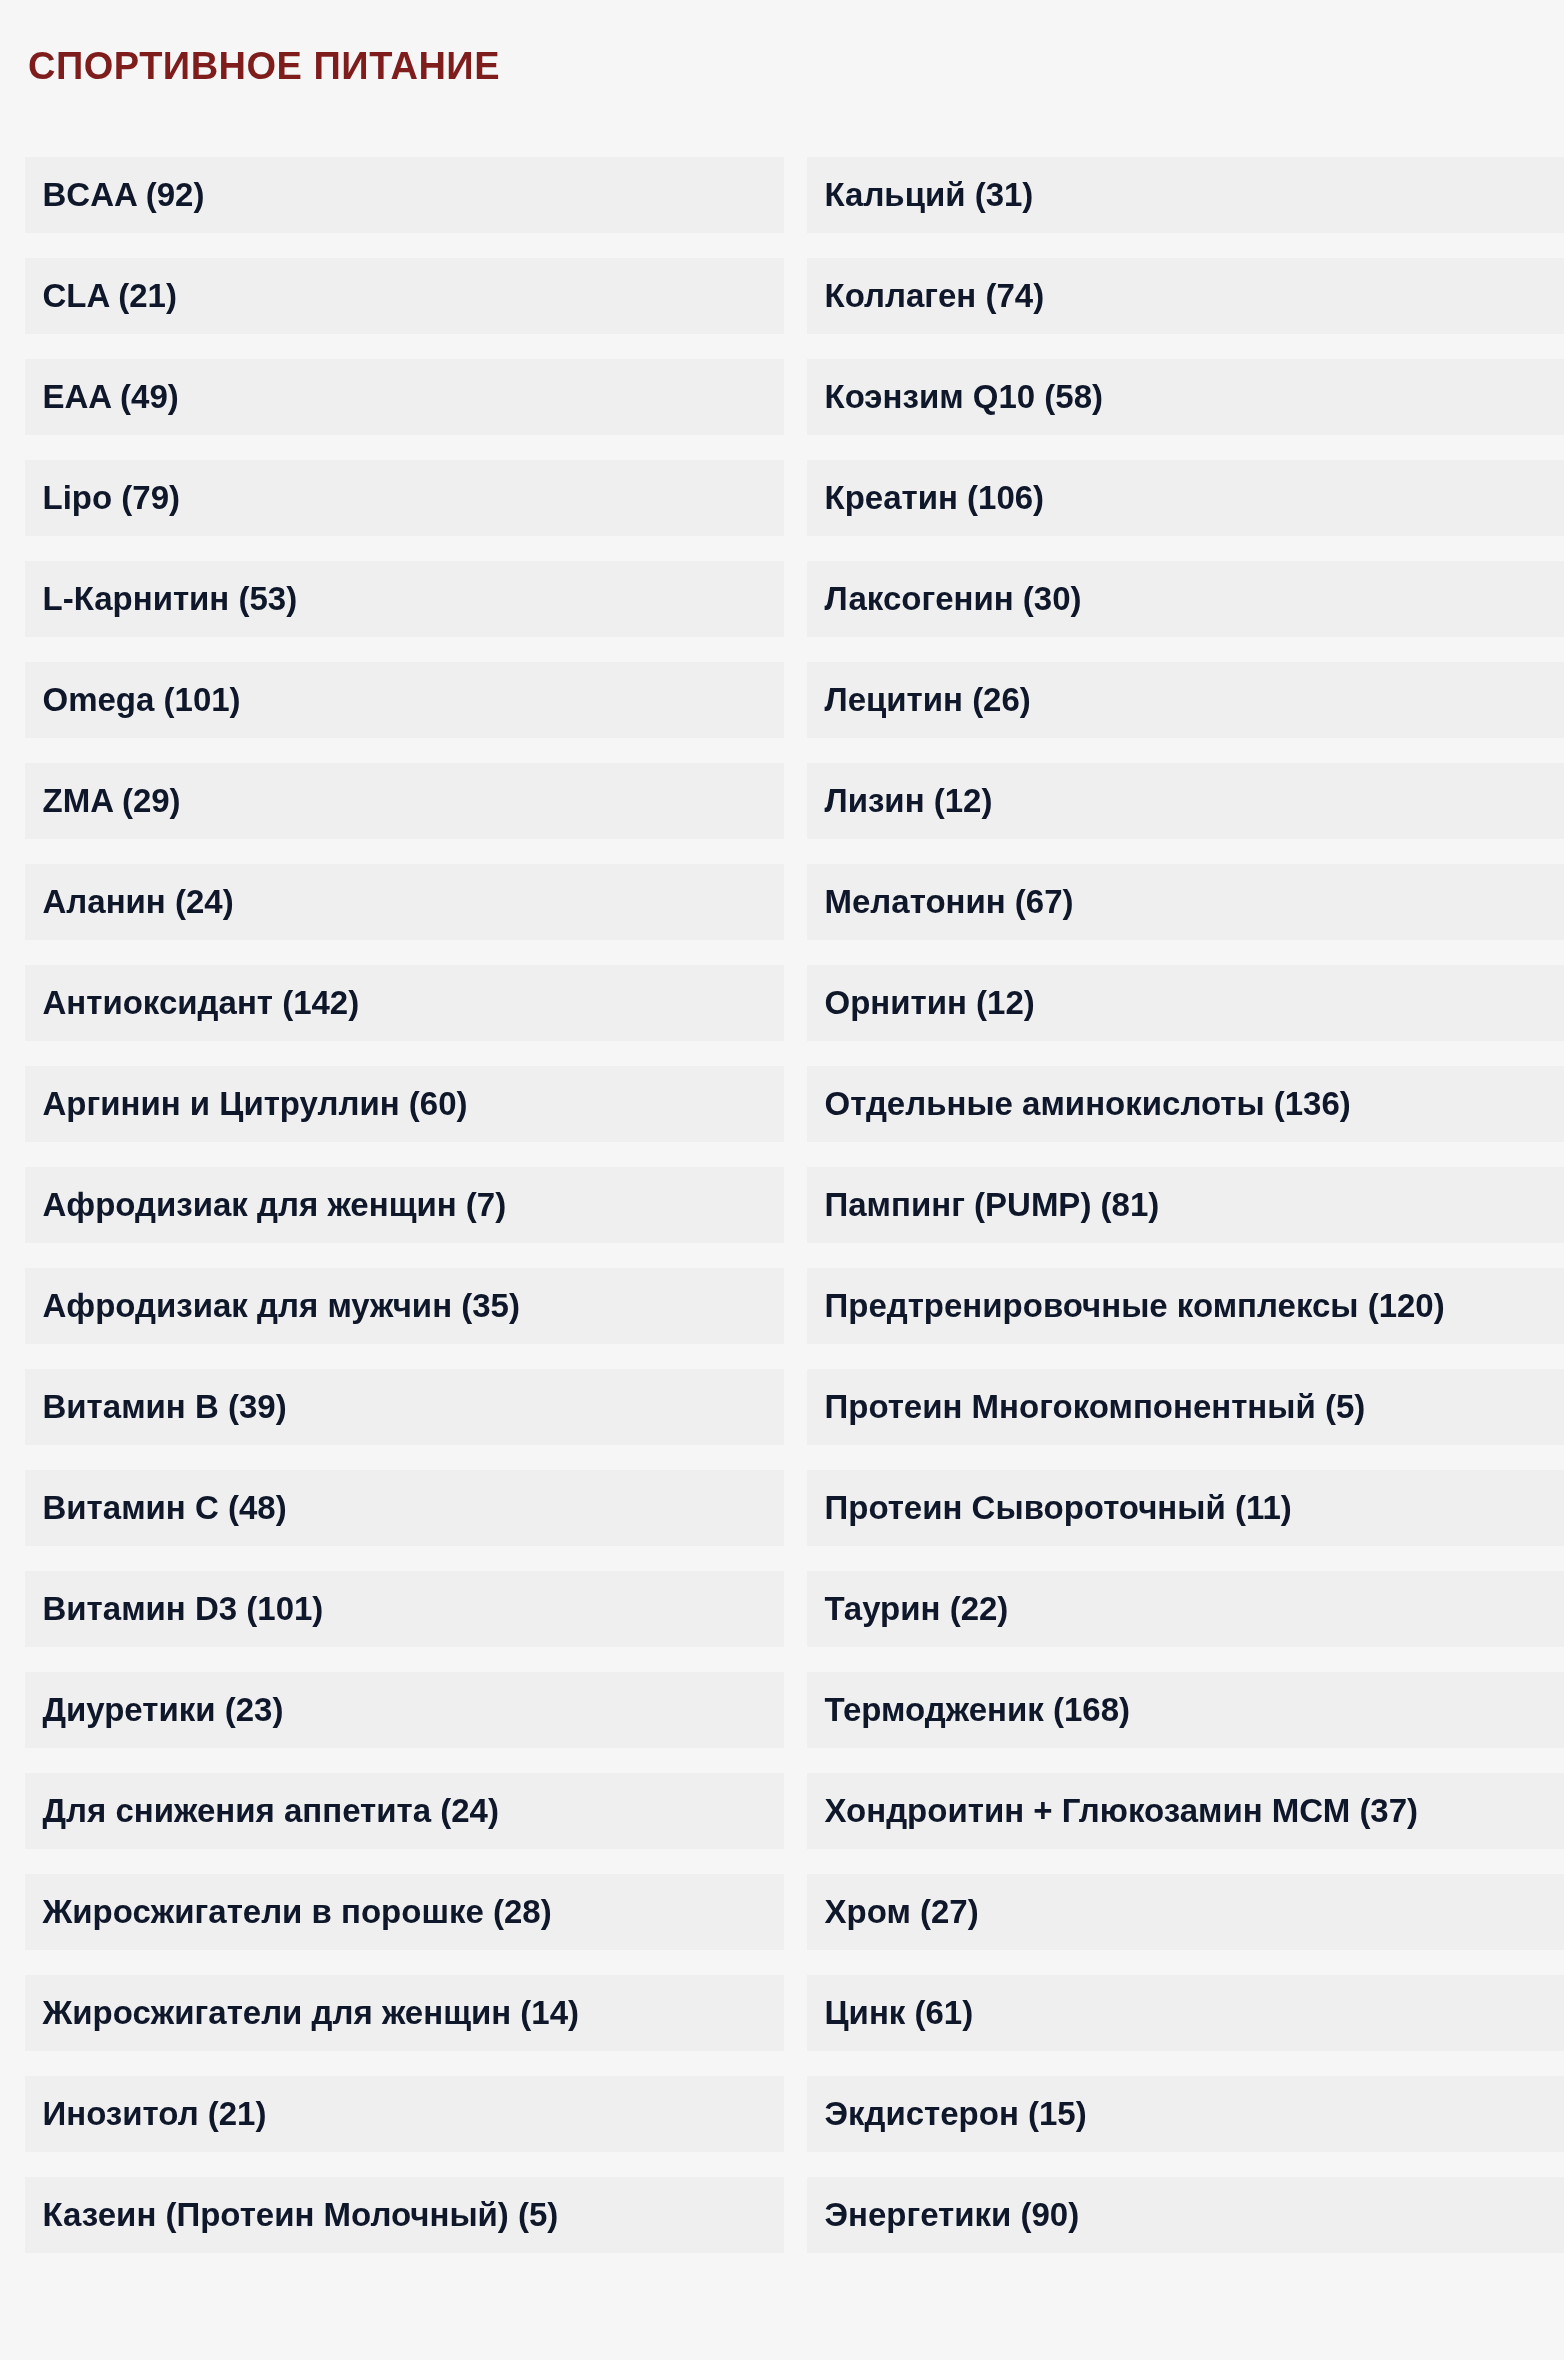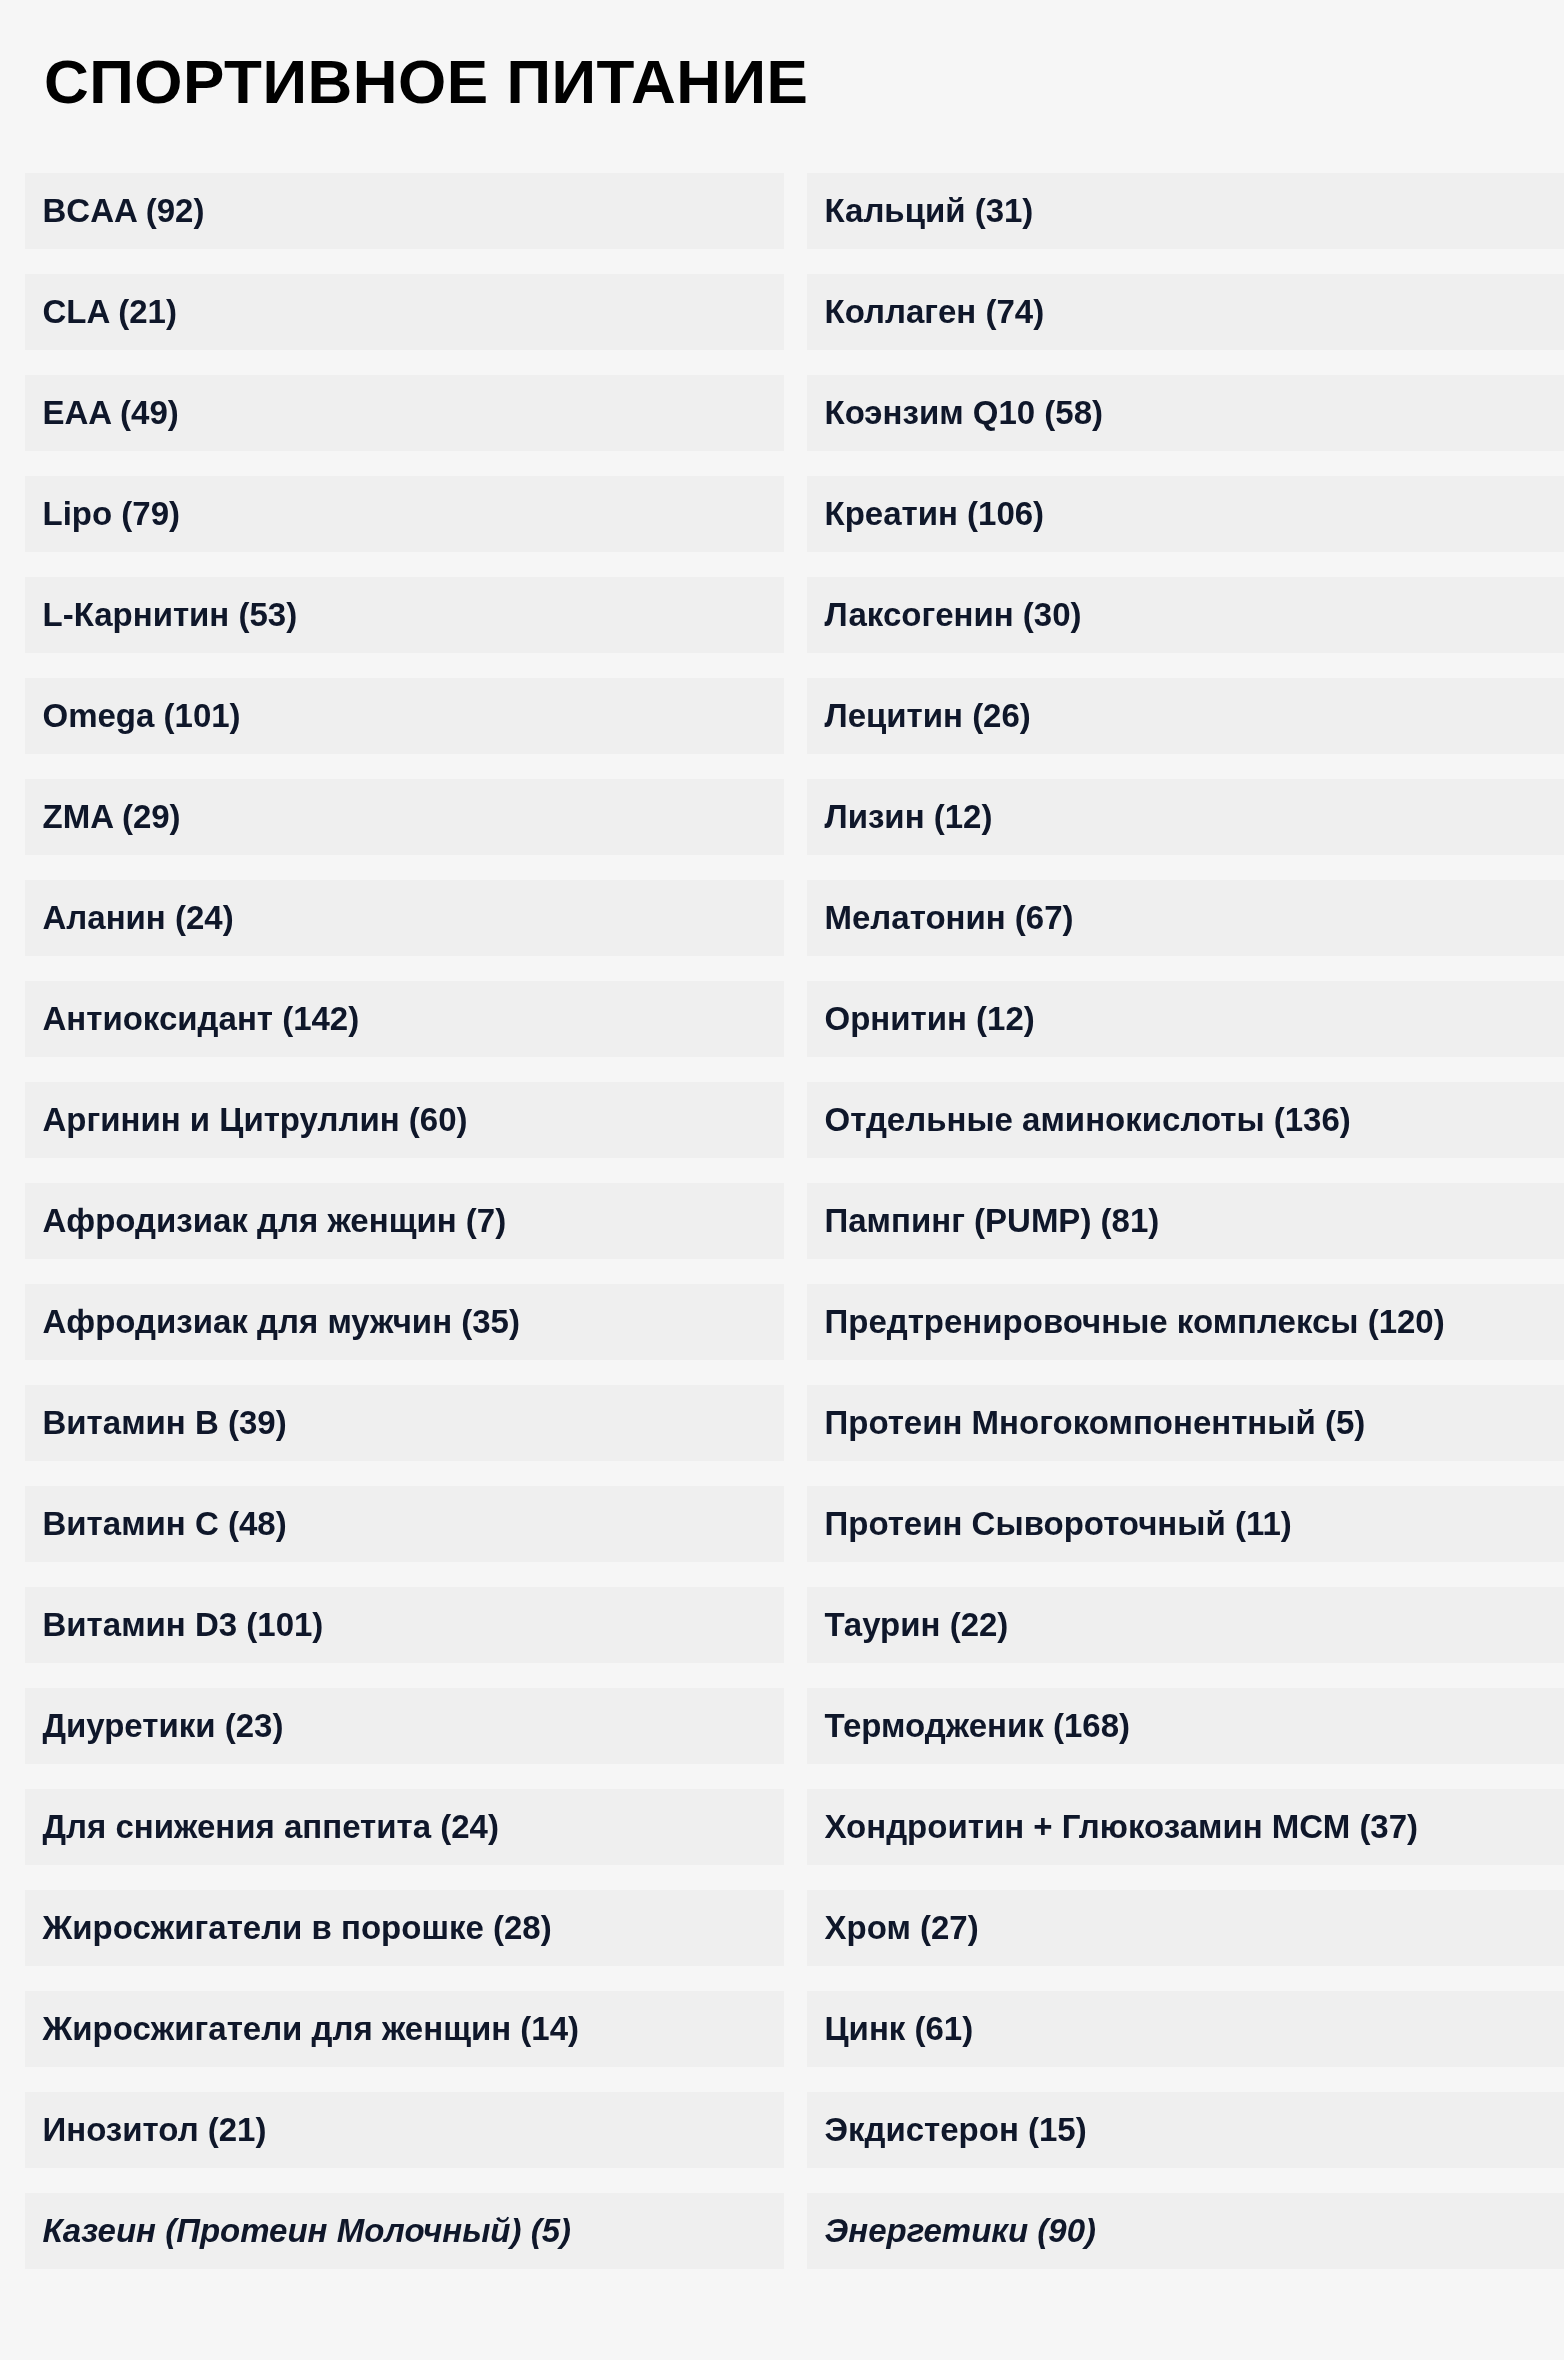--- a/index.html
+++ b/index.html
@@ -7,26 +7,26 @@
     padding: 0;
   }
   body {
     width: 1564px;
     height: 2361px;
     background: #f6f6f6;
     font-family: "Liberation Sans", sans-serif;
     overflow: hidden;
   }
   h1.page-title {
-    margin: 16px;
+    margin: 0;
     padding: 33px 0 0 28px;
-    font-size: 62px;
+    font-size: 38px;
     line-height: 66px;
     font-weight: bold;
-    color: #000000;
+    color: #7f1d1d;
     letter-spacing: 0.5px;
     white-space: nowrap;
   }
   .grid {
     display: flex;
     gap: 23px;
     margin: 58px 0 0 25px;
   }
   .col {
     display: block;
@@ -40,21 +40,21 @@
     height: 76px;
     margin-bottom: 25px;
     padding-left: 17.5px;
     background: #efefef;
     font-size: 33px;
     font-weight: bold;
     color: #0f172a;
     text-decoration: none;
     white-space: nowrap;
   }
-  a.cat-row:last-child { margin-bottom: 0; font-style: italic; }
+  a.cat-row:last-child { margin-bottom: 0; }
 </style>
 </head>
 <body>
 
 <h1 class="page-title">СПОРТИВНОЕ ПИТАНИЕ</h1>
 
 <div class="grid">
   <div class="col col-left">
     <a href="#" class="cat-row">BCAA (92)</a>
     <a href="#" class="cat-row">CLA (21)</a>

